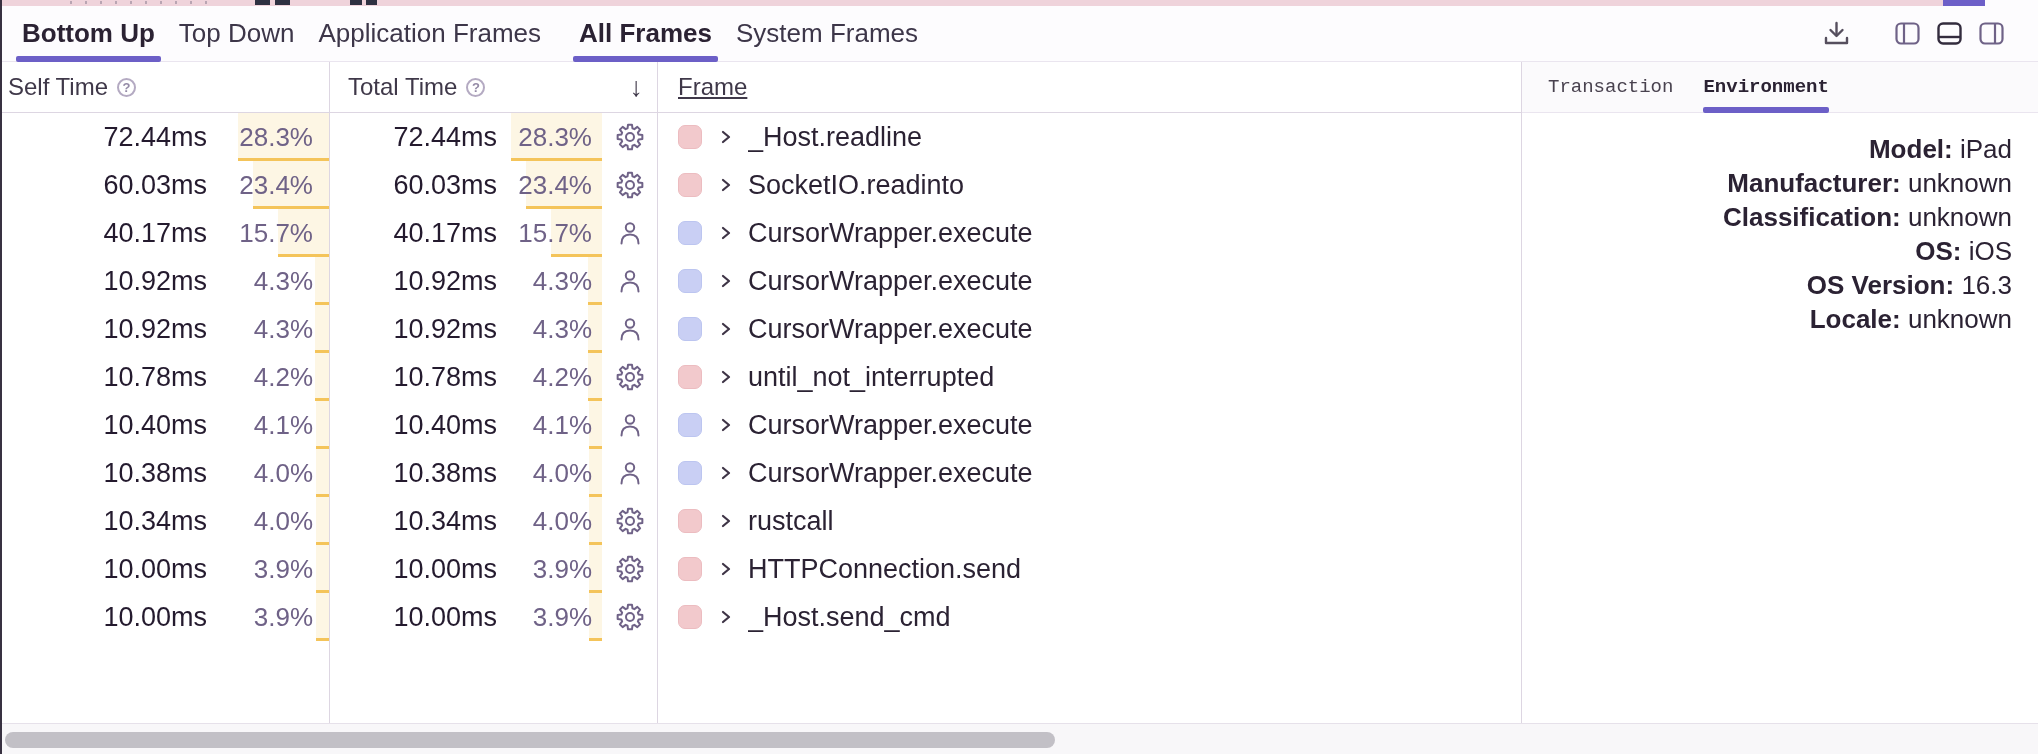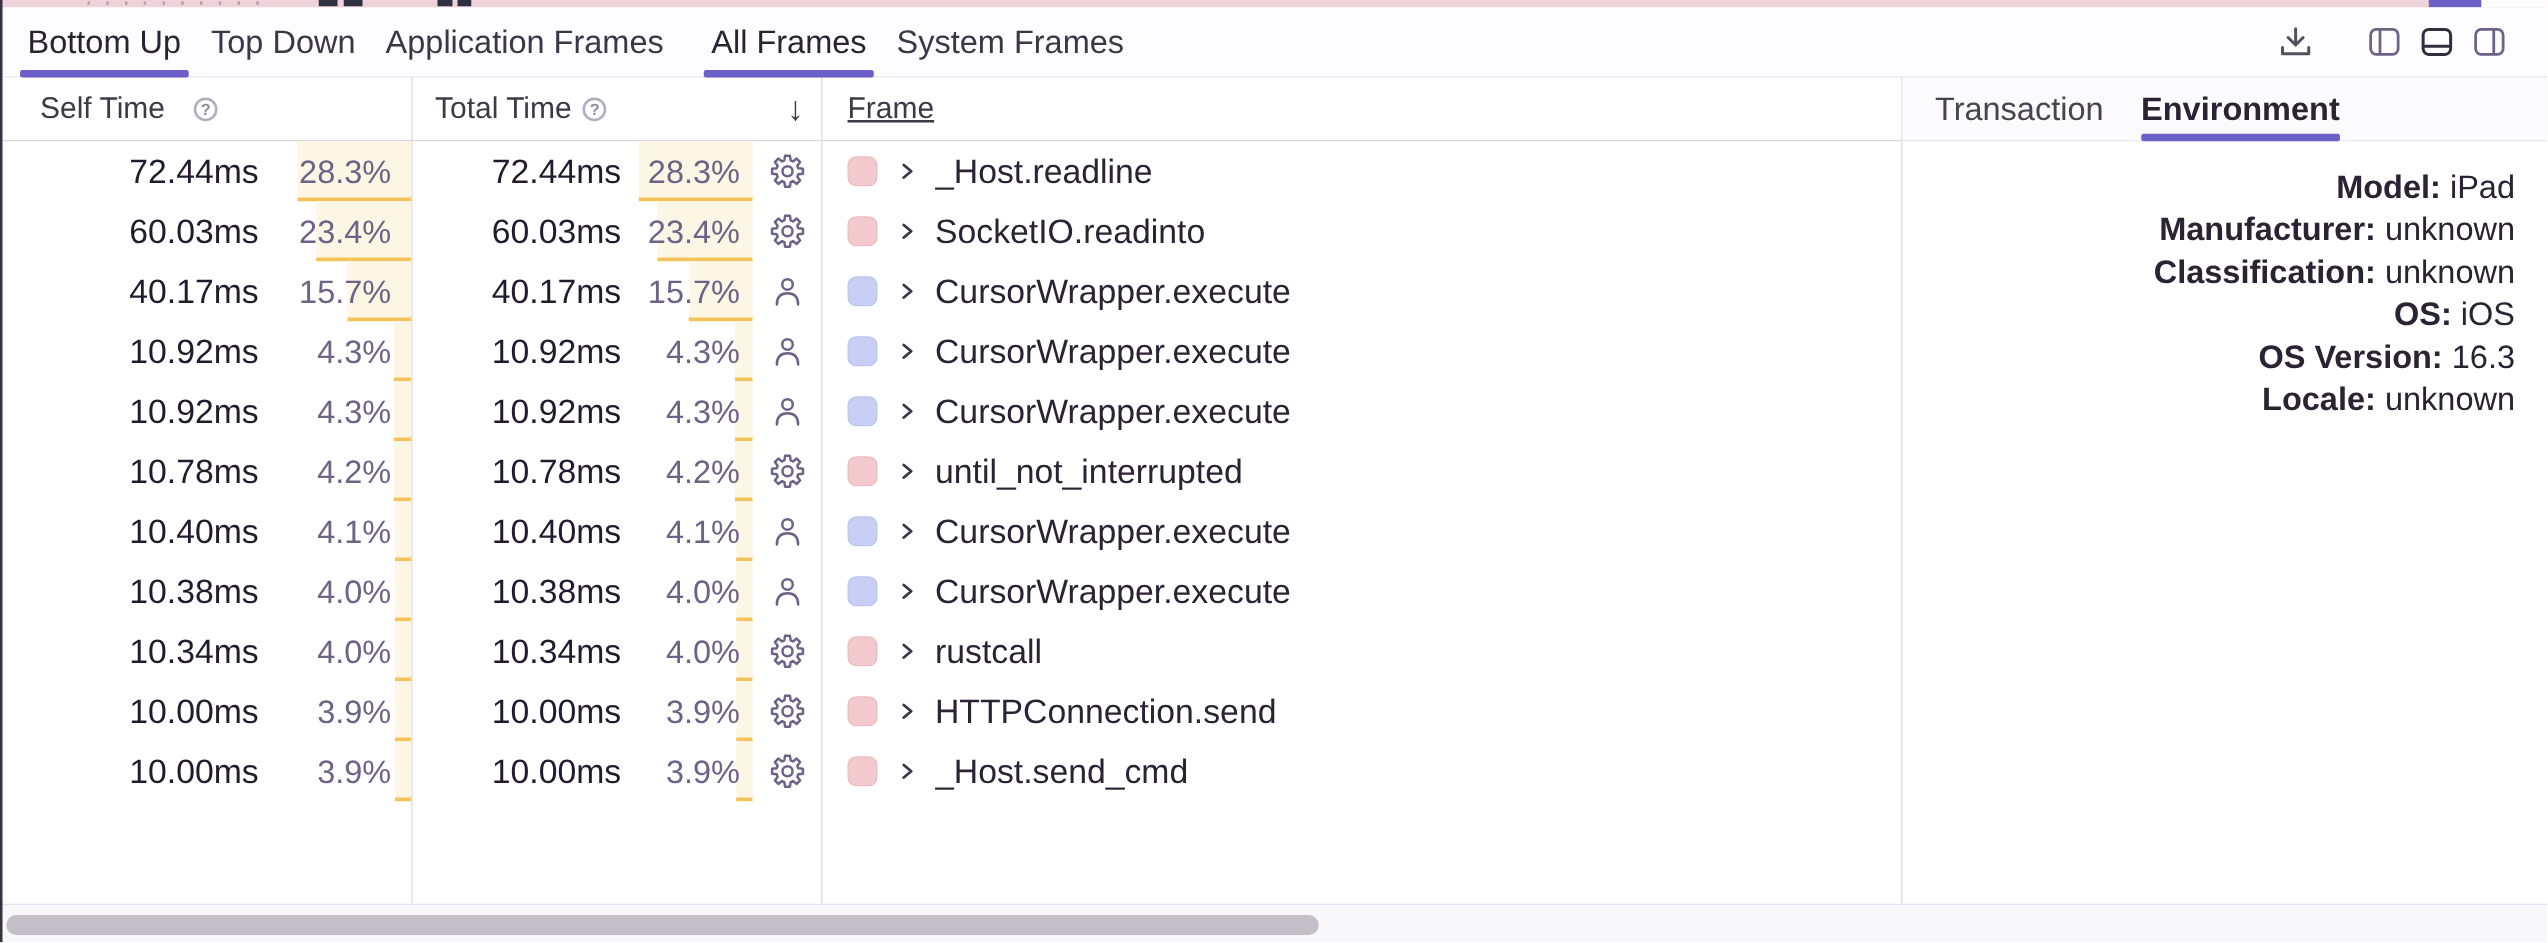--- a/index.html
+++ b/index.html
@@ -15,21 +15,21 @@
   .minimap-strip .viewport { position:absolute; top:0; height:6px; background:#6d5fc8; }
   .minimap-strip .mark { position:absolute; top:0; height:5px; background:#2e3142; }
   .minimap-strip .tick { position:absolute; top:1px; height:3px; background:#8c7f92; opacity:.55; }
 
   
   .toolbar { position:relative; height:56px; display:flex; align-items:stretch;
              border-bottom:1px solid #eae5ef; background:#fdfcfe; }
   .tabs { display:flex; align-items:stretch; }
   .tab { display:flex; align-items:center; font-size:26px; color:#3d3649; cursor:pointer;
          padding:0 2px; margin-left:20px; position:relative; white-space:nowrap; }
-  .tab.active { font-weight:400; color:#2b2233; }
+  .tab.active { font-weight:700; color:#2b2233; }
   .tab.active::after { content:""; position:absolute; left:-4px; right:-4px; bottom:-1px;
                        height:6px; background:#6c5fc7; border-radius:2px; }
   .tab-gap { margin-left:34px; }
 
   .collapse-wrap { display:flex; align-items:center; margin-left:37px; cursor:pointer; }
   .checkbox { width:20px; height:20px; border:2px solid #d6cedd; border-radius:5px; background:#fdfcfe; }
   .collapse-label { font-size:26px; color:#2b2233; margin-left:12px; white-space:nowrap; }
 
   .toolbar-icons { margin-left:auto; display:flex; align-items:center; padding-right:33px; }
   .tb-icon { display:flex; align-items:center; justify-content:center; cursor:pointer; }
@@ -37,21 +37,21 @@
   .tb-icon.download { margin-right:27px; }
   .tb-icon svg { display:block; }
 
   
   .main { display:flex; height:661px; }
   .table-area { width:1521px; display:flex; flex-direction:column; }
 
   .thead { display:grid; grid-template-columns:330px 328px 863px; height:51px;
            border-bottom:1px solid #ddd6e2; }
   .th { display:flex; align-items:center; font-size:24px; color:#3f3849; }
-  .th-self { padding-left:32px; border-right:1px solid #ddd6e2;gap:14px; }
+  .th-self { padding-left:8px; border-right:1px solid #ddd6e2; }
   .th-total { padding-left:18px; border-right:1px solid #ddd6e2; padding-right:14px; }
   .th-frame { padding-left:20px;text-decoration:underline; }
   .help { width:19px; height:19px; border:2px solid #b4aac2; border-radius:50%; margin-left:9px;
           display:flex; align-items:center; justify-content:center; font-size:13px; color:#948aa6;
           font-weight:700; cursor:pointer; flex:none; }
   .sort-arrow { margin-left:auto; font-size:27px; color:#3f3849; cursor:pointer; line-height:1; }
 
   .tbody { flex:1; position:relative; overflow:hidden; }
   .col-borders { position:absolute; inset:0; pointer-events:none; }
   .col-borders i { position:absolute; top:0; bottom:0; width:1px; background:#ddd6e2; }
@@ -75,22 +75,22 @@
   .swatch { width:24px; height:24px; border-radius:7px; flex:none; }
   .swatch.pink { background:#f2c9cc; border:1px solid #ecbcc0; }
   .swatch.blue { background:#c9cff4; border:1px solid #bcc5f0; }
   .chev { margin:0 15px 0 17px; flex:none; cursor:pointer; display:flex; }
   .frame-name { font-size:27px; color:#2b2233; white-space:nowrap; overflow:hidden; }
 
   
   .panel { width:517px; border-left:1px solid #ddd6e2; display:flex; flex-direction:column; }
   .panel-tabs { height:51px; background:#fbfafc; border-bottom:1px solid #eae5ef;
                 display:flex; align-items:stretch; padding-left:26px; }
-  .ptab { display:flex; align-items:center; font-size:26px; color:#49424f; margin-right:30px;
-          position:relative; cursor:pointer; }
+  .ptab { display:flex; align-items:center; font-size:19px; color:#49424f; margin-right:30px;
+          position:relative; cursor:pointer;font-family:Liberation Mono, monospace; }
   .ptab.active { font-weight:700; color:#2b2233; }
   .ptab.active::after { content:""; position:absolute; left:0; right:0; bottom:-1px; height:6px;
                         background:#6c5fc7; border-radius:2px; }
   .panel-content { padding:19px 26px; }
   .env-line { font-size:26px; line-height:34px; color:#2b2233;text-align:right; }
   .env-line b { font-weight:700; }
 
   
   .hscroll { position:absolute; left:0; right:0; bottom:0; height:31px; background:#f8f7f9;
              border-top:1px solid #e6e1ea; }

